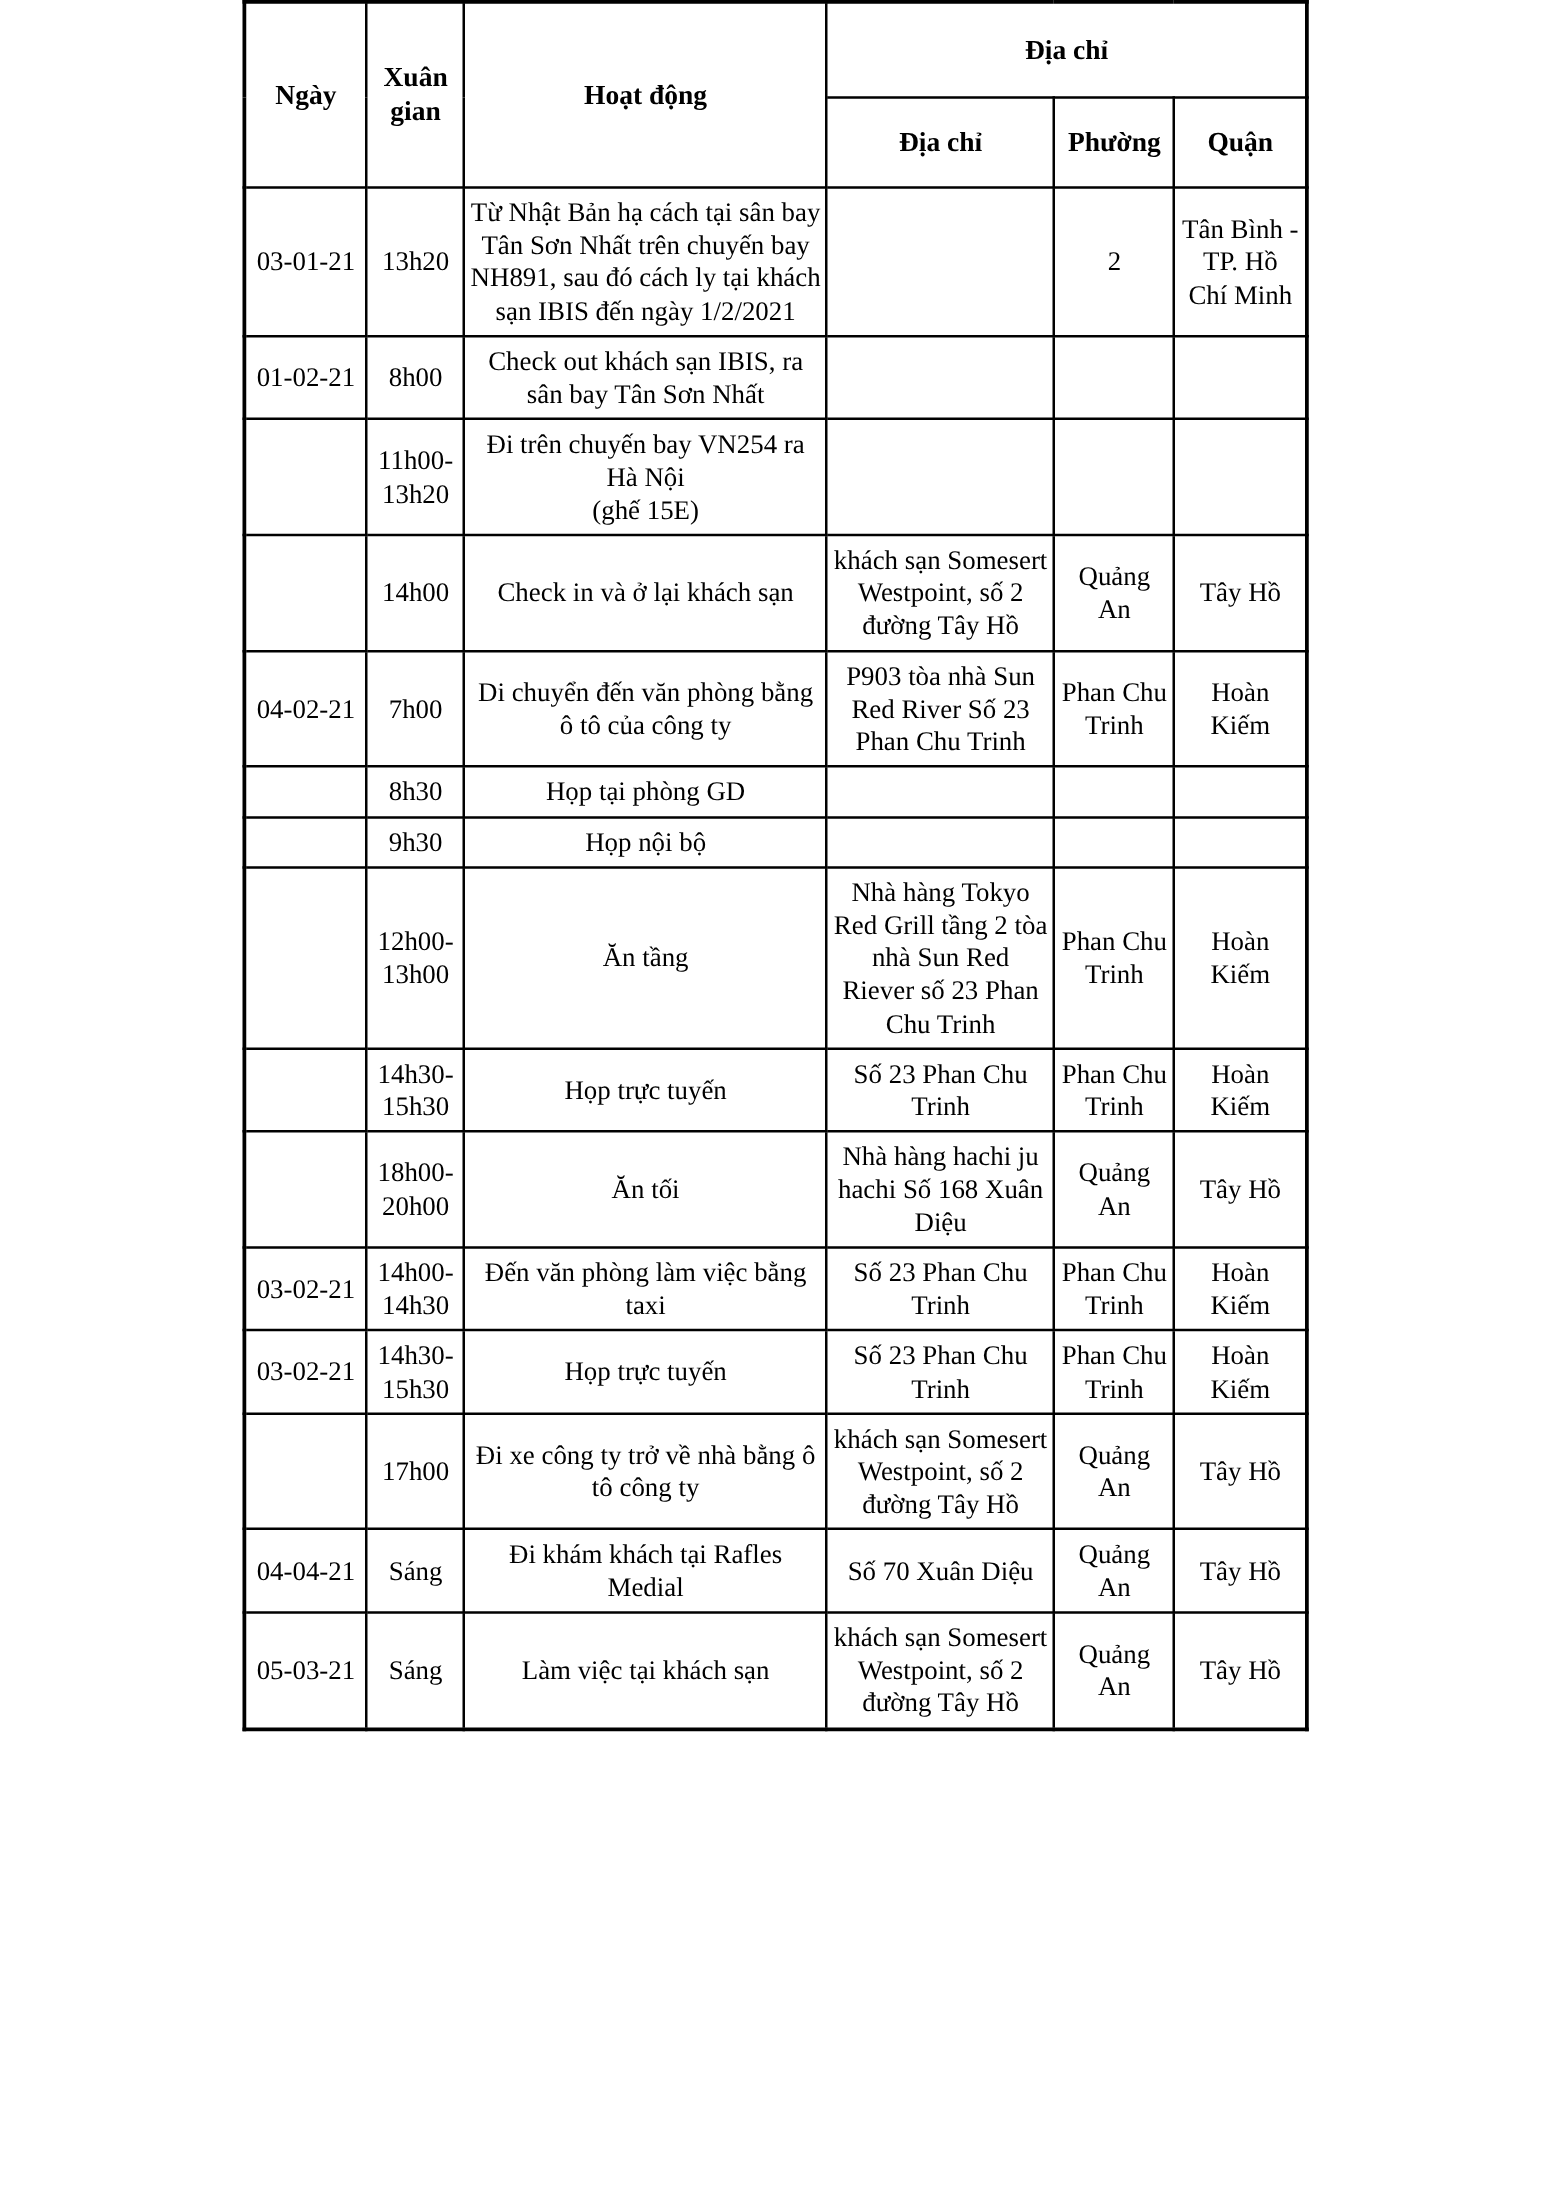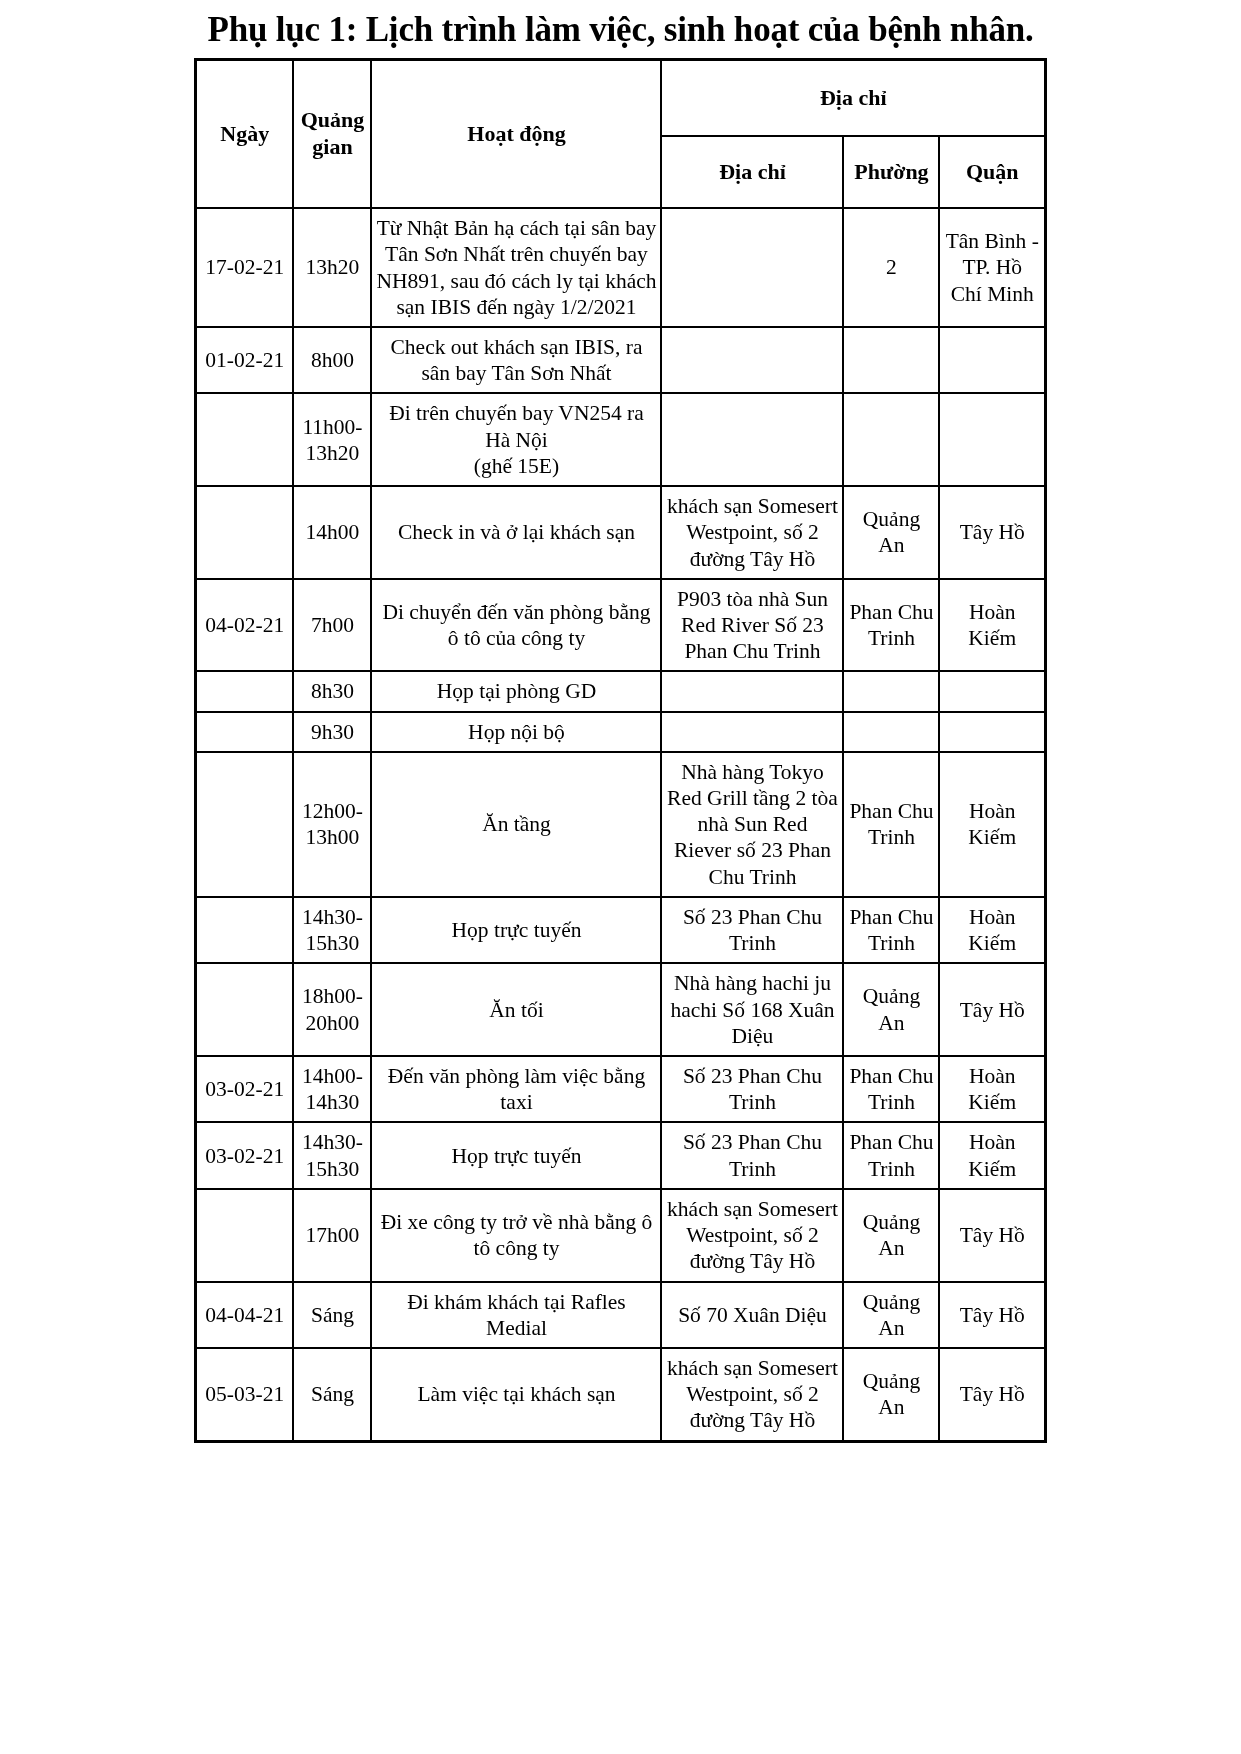--- a/index.html
+++ b/index.html
@@ -62,47 +62,46 @@
 
   .hdr-row-1 th { height: 62px; }
   .hdr-row-2 th { height: 58px; }
   td.empty { }
 </style>
 </head>
 <body>
 
 <div class="page">
 
-  <h1 class="doc-title">Phụ lục 1: Lịch trình làm việc, sinh hoạt của bệnh nhân.</h1>
 
   <table class="schedule">
     <colgroup>
       <col class="c-ngay">
       <col class="c-thoigian">
       <col class="c-hoatdong">
       <col class="c-diachi">
       <col class="c-phuong">
       <col class="c-quan">
     </colgroup>
     <thead>
       <tr class="hdr-row-1">
         <th rowspan="2">Ngày</th>
-        <th rowspan="2">Quảng gian</th>
+        <th rowspan="2">Xuân gian</th>
         <th rowspan="2">Hoạt động</th>
         <th colspan="3">Địa chỉ</th>
       </tr>
       <tr class="hdr-row-2">
         <th>Địa chỉ</th>
         <th>Phường</th>
         <th>Quận</th>
       </tr>
     </thead>
     <tbody id="schedule-body">
         <tr>
-          <td>17-02-21</td>
+          <td>03-01-21</td>
           <td>13h20</td>
           <td>Từ Nhật Bản hạ cách tại sân bay Tân Sơn Nhất trên chuyến bay NH891, sau đó cách ly tại khách sạn IBIS đến ngày 1/2/2021</td>
           <td class="empty"></td>
           <td>2</td>
           <td>Tân Bình - TP. Hồ Chí Minh</td>
         </tr>
         <tr>
           <td>01-02-21</td>
           <td>8h00</td>
           <td>Check out khách sạn IBIS, ra sân bay Tân Sơn Nhất</td>

